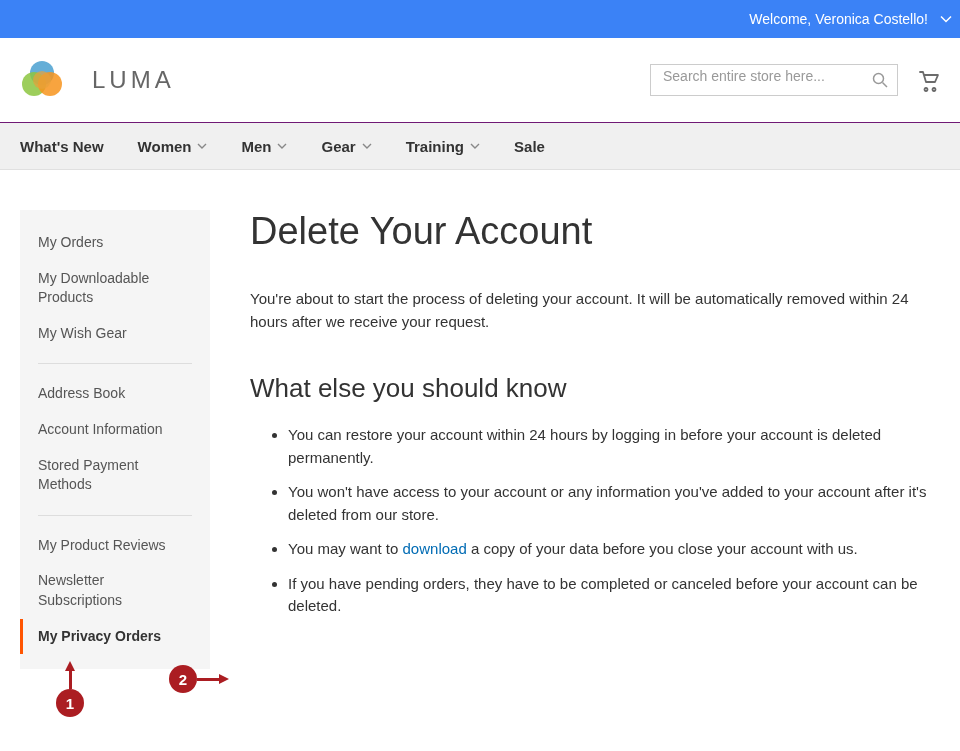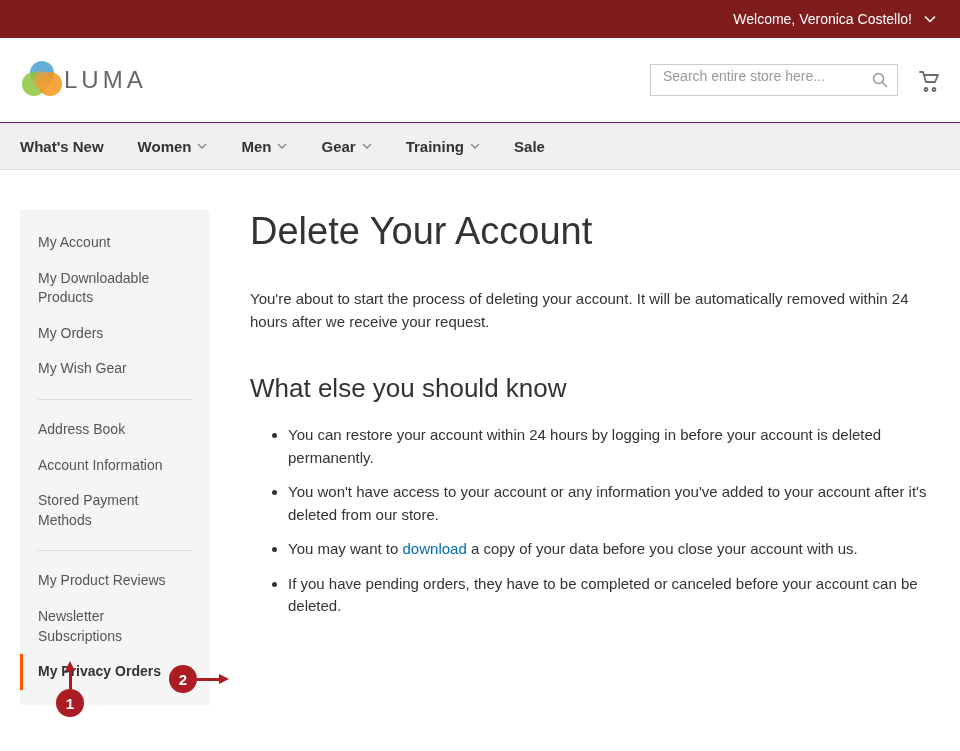--- a/index.html
+++ b/index.html
@@ -1,23 +1,23 @@
 <!DOCTYPE html>
 <html><head>
   <meta charset="utf-8">
   <style>
     * { margin: 0; padding: 0; box-sizing: border-box; }
     body { font-family: 'Helvetica Neue', Helvetica, Arial, sans-serif; color: #333; }
     
-    .header-bar { background: #7f1d1d; color: #fff; height: 38px; display: flex; align-items: center; justify-content: flex-end; padding: 0 24px; font-size: 14px; }
+    .header-bar { background: #3b82f6; color: #fff; height: 38px; display: flex; align-items: center; justify-content: flex-end; padding: 0 8px; font-size: 14px; }
     .welcome-text { margin-right: 12px; }
     .chevron-down-small { width: 12px; height: 12px; cursor: pointer; }
     
     .logo-bar { display: flex; align-items: center; justify-content: space-between; padding: 20px; }
-    .logo-wrap { display: flex; align-items: center; gap: 0; cursor: pointer; text-align: center; }
+    .logo-wrap { display: flex; align-items: center; gap: 28px; cursor: pointer; text-align: center; }
     .logo-mark { width: 44px; height: 44px; }
     .logo-text { font-size: 24px; font-weight: 500; letter-spacing: 4px; color: #666; }
     .search-cart { display: flex; align-items: center; gap: 18px; }
     .search-box { position: relative; width: 248px; }
     .search-input { width: 100%; height: 32px; border: 1px solid #ccc; padding: 0 36px 8px 12px; font-size: 14px; color: #666; }
     .search-input::placeholder { color: #999; }
     .search-icon { position: absolute; right: 10px; top: 50%; transform: translateY(-50%); width: 16px; height: 16px; fill: #999; }
     .cart-icon { width: 24px; height: 24px; fill: #6b6b6b; cursor: pointer; }
     
     .nav-bar { background: #f0f0f0; border-top: 1px solid #701a75; border-bottom: 1px solid #e0e0e0; padding: 0 20px; display: flex; gap: 34px; }
@@ -112,23 +112,22 @@
         <path d="M1 3 L5 7 L9 3" stroke="#888" stroke-width="1.4" fill="none"></path>
       </svg>
     </div>
   <div class="nav-item">
       <span>Sale</span>
     </div>
 </div>
 
 <div class="content-wrap">
   <div class="sidebar">
-    <div class="sidebar-item">My Account</div>
+    <div class="sidebar-item">My Orders</div>
     <div class="sidebar-item">My Downloadable Products</div>
-    <div class="sidebar-item">My Orders</div>
     <div class="sidebar-item">My Wish Gear</div>
     <hr class="sidebar-divider">
     <div class="sidebar-item">Address Book</div>
     <div class="sidebar-item">Account Information</div>
     <div class="sidebar-item">Stored Payment Methods</div>
     <hr class="sidebar-divider">
     <div class="sidebar-item">My Product Reviews</div>
     <div class="sidebar-item">Newsletter Subscriptions</div>
     <div class="sidebar-item active">My Privacy Orders</div>
   </div>

